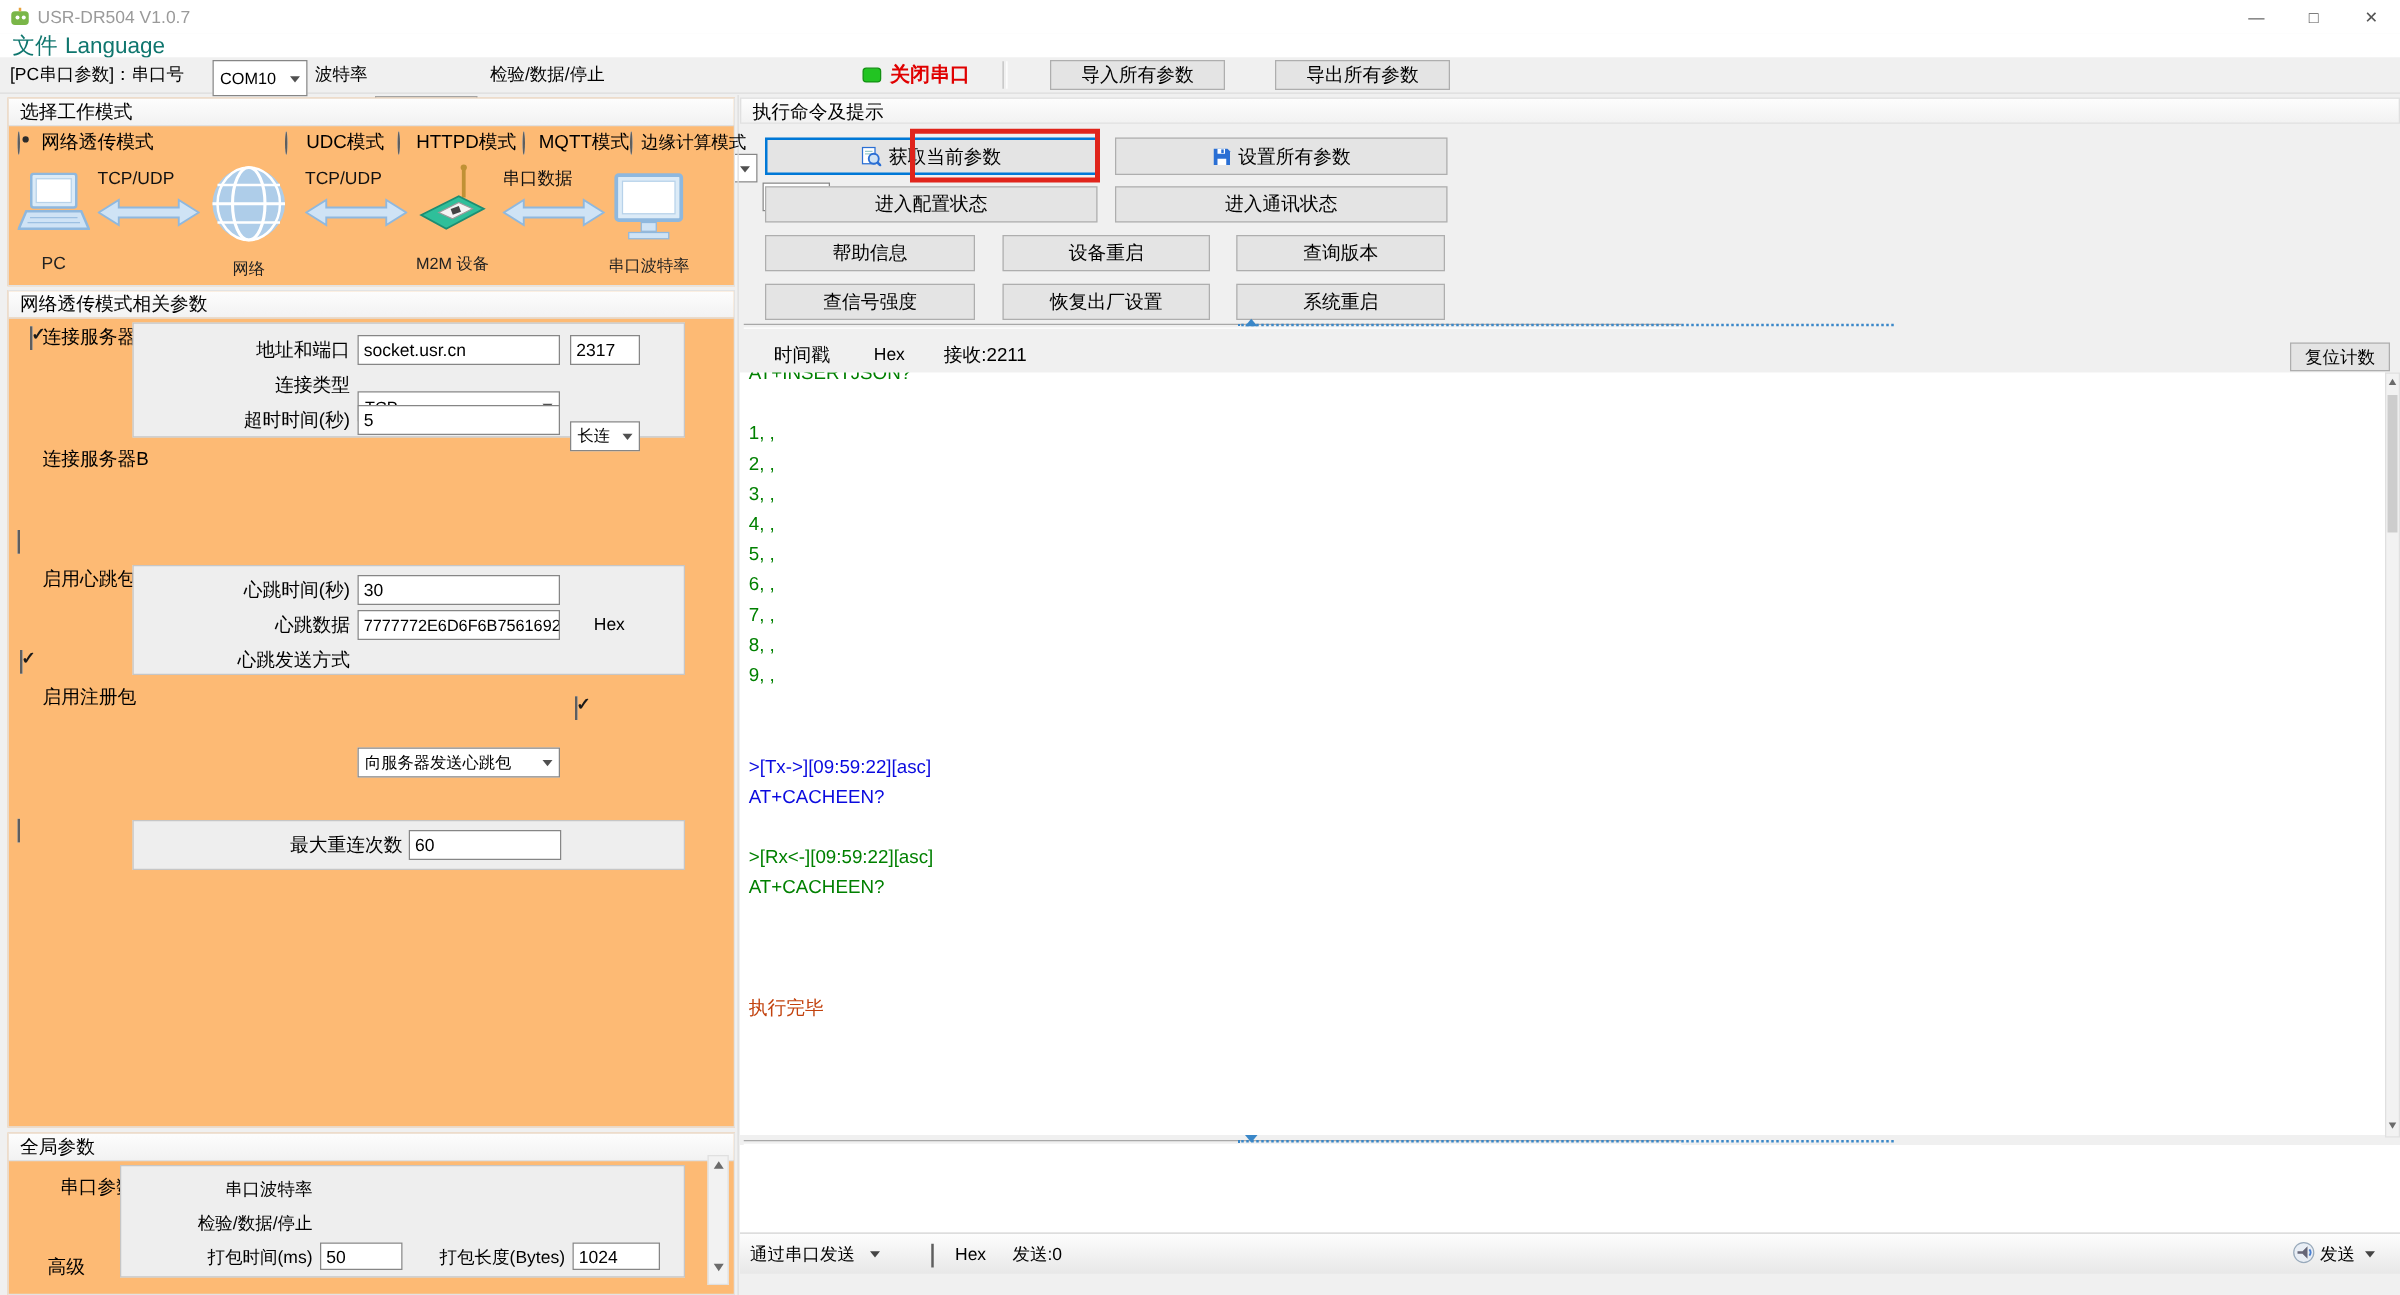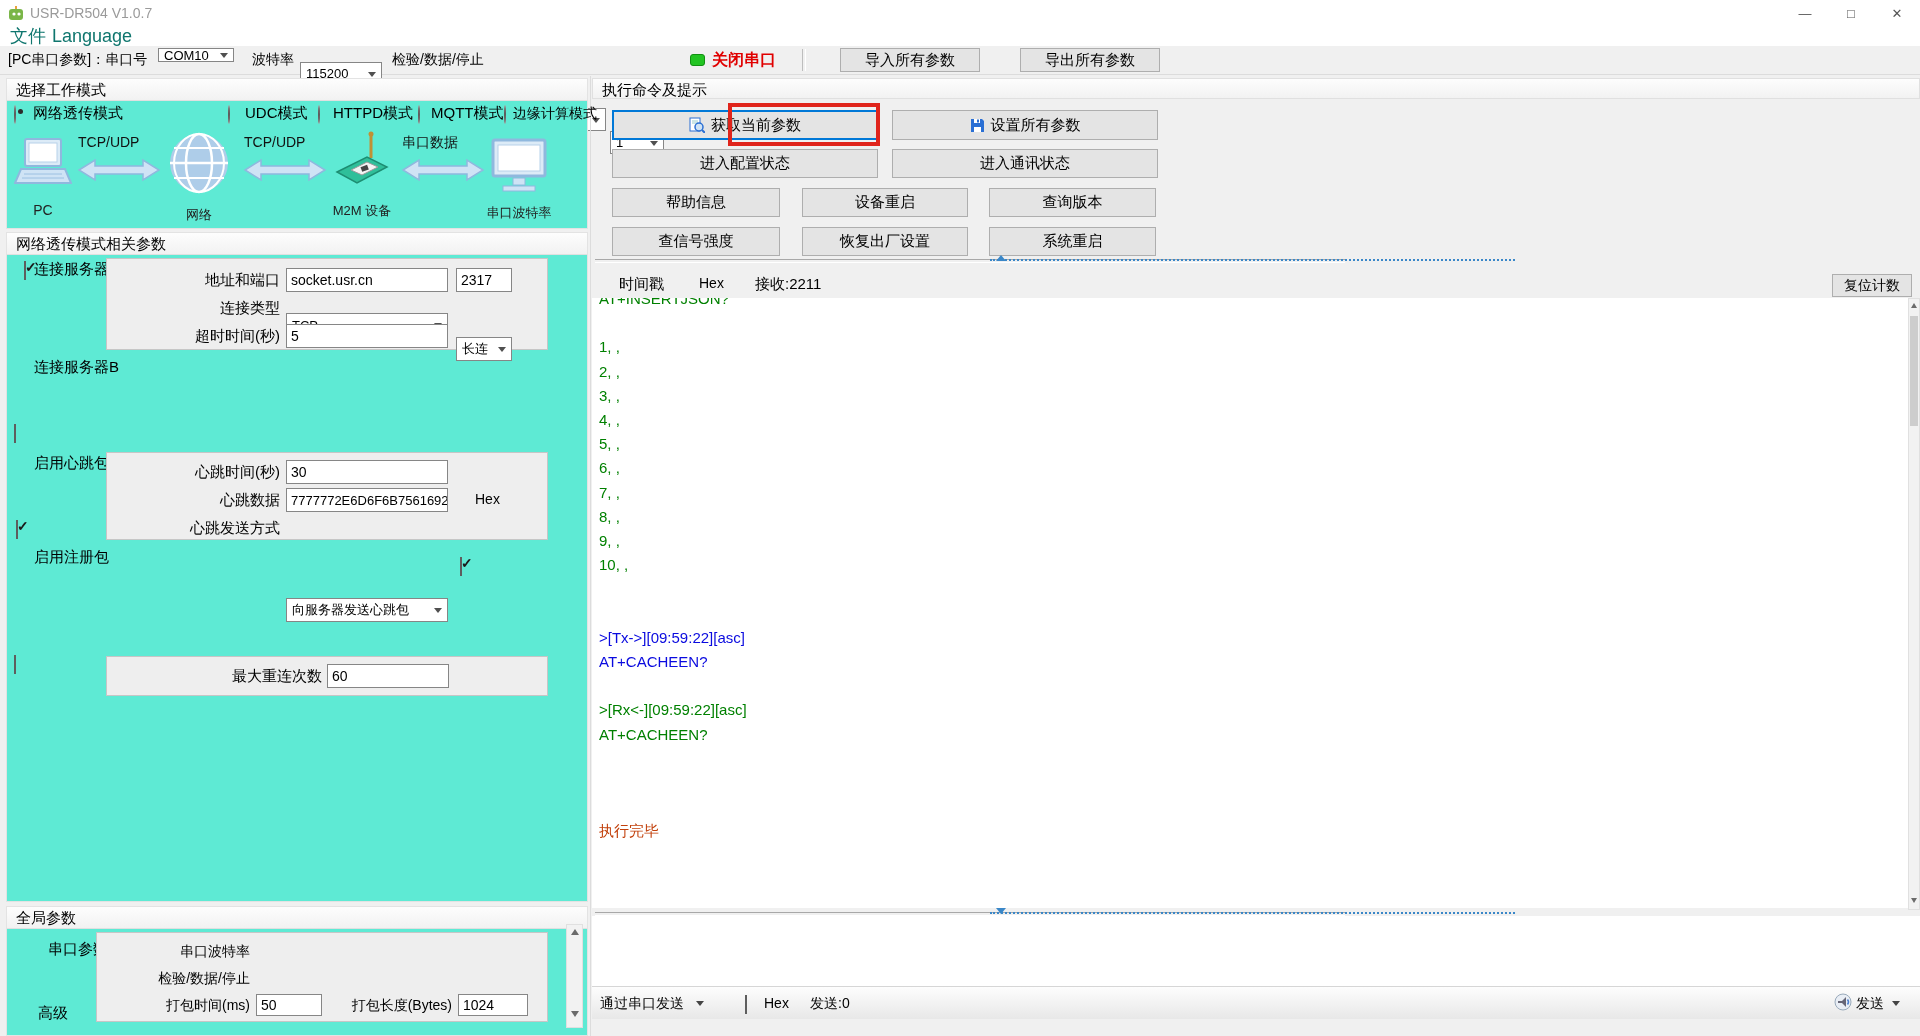--- a/index.html
+++ b/index.html
@@ -22,21 +22,21 @@
   .combo .chev{position:absolute;right:5px;top:50%;margin-top:-2px;width:0;height:0;
          border-left:4px solid transparent;border-right:4px solid transparent;border-top:5px solid #505050}
   .tbox{background:#fff;border:1px solid #868686;display:flex;align-items:center;padding:0 4px;
         font-size:14px;box-sizing:border-box;white-space:nowrap;overflow:hidden}
   .btn{background:#e4e4e4;border:1px solid #aeaeae;display:flex;align-items:center;justify-content:center;
        font-size:15px;box-sizing:border-box;cursor:default;gap:6px}
   .chk{width:13px;height:13px;background:#fff;border:1px solid #5e5e5e;position:relative;box-sizing:content-box}
   .chk[data-checked="true"]::after{content:"✓";position:absolute;left:0;top:-3px;font-size:14px;font-weight:bold;color:#1a1a1a}
   .radio{width:13px;height:13px;border:1px solid #5e5e5e;border-radius:50%;background:#fff;position:relative}
   .radio[data-checked="true"]::after{content:"";position:absolute;left:3px;top:3px;width:5px;height:5px;border-radius:50%;background:#2b2b2b}
-  .grp{border:1px solid #e3e3e3;box-sizing:border-box;background:#5eead4}
+  .grp{border:1px solid #e3e3e3;box-sizing:border-box;background:#fdba74}
   .grp-hd{height:21px;background:linear-gradient(#fdfdfd,#f2f2f2);border-bottom:1px solid #e0e0e0;
           line-height:21px;padding-left:9px;font-size:15px}
   .pbox{border:1px solid #c6c6c6;background:#eeeeee;box-sizing:border-box}
   .led{width:15px;height:12px;border-radius:3px;background:var(--led-green);border:1px solid #129012;box-sizing:border-box}
   .close-port{font-size:16px;font-weight:bold;color:var(--close-port-red)}
   .vsep{width:2px;border-left:1px solid #bdbdbd;border-right:1px solid #fff}
   
   .focus-btn{border:2px solid var(--accent-blue)}
   .red-rect{border:4px solid var(--highlight-red);box-sizing:border-box;background:transparent;z-index:6}
   .split-line{height:2px;border-top:1px solid #a8a8a8;border-bottom:1px solid #ffffff}
@@ -83,21 +83,21 @@
 
 
 <div class="abs menubar">
   <span class="abs menu-item" style="left:10px">文件</span>
   <span class="abs menu-item" style="left:52px">Language</span>
 </div>
 
 
 <div class="abs toolbar">
   <span class="abs lbl" style="left:8px;top:5px;font-size:14px">[PC串口参数]：串口号</span>
-  <div class="abs combo" style="left:158px;top:2px;width:76px;height:14px">
+  <div class="abs combo" style="left:170px;top:2px;width:76px;height:29px">
     <span>COM10</span>
       <span class="chev"></span>
   </div>
   <span class="abs lbl" style="left:252px;top:5px;font-size:14px">波特率</span>
   <div class="abs combo" style="left:300px;top:2px;width:82px;height:23px">
     <span>115200</span>
       <span class="chev"></span>
   </div>
   <span class="abs lbl" style="left:392px;top:5px;font-size:14px">检验/数据/停止</span>
   <div class="abs combo" style="left:494px;top:2px;width:54px;height:23px">
@@ -327,21 +327,20 @@
       <div class="logline" data-color="green">&nbsp;</div>
       <div class="logline" data-color="green">1, ,</div>
       <div class="logline" data-color="green">2, ,</div>
       <div class="logline" data-color="green">3, ,</div>
       <div class="logline" data-color="green">4, ,</div>
       <div class="logline" data-color="green">5, ,</div>
       <div class="logline" data-color="green">6, ,</div>
       <div class="logline" data-color="green">7, ,</div>
       <div class="logline" data-color="green">8, ,</div>
       <div class="logline" data-color="green">9, ,</div>
-      <div class="logline" data-color="green">10, ,</div>
       <div class="logline" data-color="green">&nbsp;</div>
       <div class="logline" data-color="green">&nbsp;</div>
       <div class="logline" data-color="blue">&gt;[Tx-&gt;][09:59:22][asc]</div>
       <div class="logline" data-color="blue">AT+CACHEEN?</div>
       <div class="logline" data-color="blue">&nbsp;</div>
       <div class="logline" data-color="green">&gt;[Rx&lt;-][09:59:22][asc]</div>
       <div class="logline" data-color="green">AT+CACHEEN?</div>
       <div class="logline" data-color="green">&nbsp;</div>
       <div class="logline" data-color="green">&nbsp;</div>
       <div class="logline" data-color="green">&nbsp;</div>

